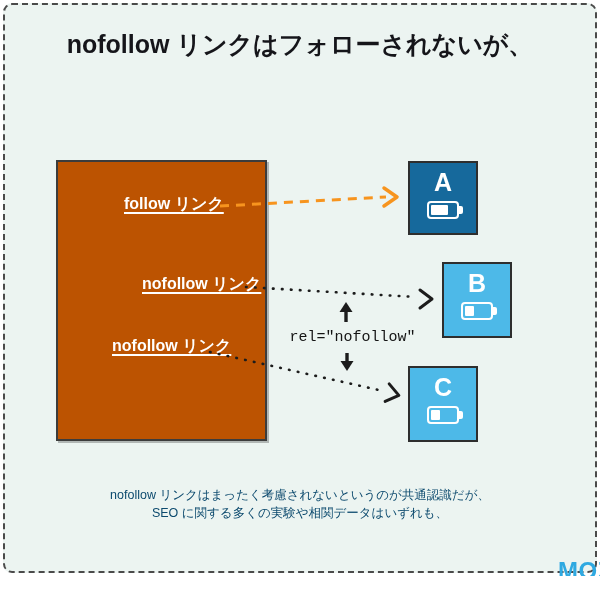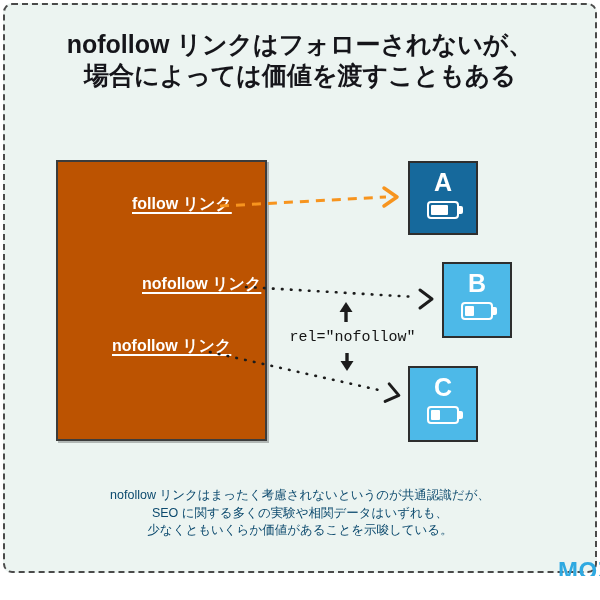--- a/index.html
+++ b/index.html
@@ -9,21 +9,21 @@
 
   .title { position:absolute; top:29px; left:0; right:0; text-align:center;
            font-size:25px; font-weight:bold; line-height:31px; color:#15151a; }
 
   .source-box { position:absolute; left:56px; top:160px; width:211px; height:281px;
                 box-sizing:border-box; border:2px solid #3c3c3c;
                 box-shadow:2px 2px 0 rgba(70,70,70,.35); }
   .link { position:absolute; color:#ffffff; font-weight:bold; font-size:16px;
           white-space:nowrap; text-decoration:underline; text-decoration-thickness:2px;
           text-underline-offset:3px; }
-  .link1 { left:74px; top:32px; }
+  .link1 { left:66px; top:32px; }
   .link2 { left:84px; top:112px; }
   .link3 { left:54px; top:174px; }
 
   .arrows { position:absolute; left:0; top:0; width:600px; height:600px; }
 
   .site { position:absolute; box-sizing:border-box; border:2px solid #2e2e2e;
           display:flex; flex-direction:column; align-items:center; }
   .site-a { left:408px; top:161px; width:70px; height:74px; }
   .site-b { left:442px; top:262px; width:70px; height:76px; }
   .site-c { left:408px; top:366px; width:70px; height:76px; }
@@ -45,21 +45,20 @@
          letter-spacing:0.5px;margin-left:36px; }
 </style>
 </head>
 <body>
 
 <div class="stage">
   <div class="frame"></div>
 
   <div class="title">
     <div>nofollow リンクはフォローされないが、</div>
-    <div>場合によっては価値を渡すこともある</div>
   </div>
 
   <div class="source-box" style="background-color: rgb(188, 83, 1);">
     <span class="link link1">follow リンク</span>
     <span class="link link2">nofollow リンク</span>
     <span class="link link3">nofollow リンク</span>
   </div>
 
   <svg class="arrows" viewBox="0 0 600 600" xmlns="http://www.w3.org/2000/svg">
     <g>
@@ -106,17 +105,16 @@
       <div class="bfill" style="width: 32%;"></div>
       <div class="bnub"></div>
     </div>
   </div>
 
   <div class="rel-code">rel="nofollow"</div>
 
   <div class="footnote">
     <div>nofollow リンクはまったく考慮されないというのが共通認識だが、</div>
     <div>SEO に関する多くの実験や相関データはいずれも、</div>
-    <div>少なくともいくらか価値があることを示唆している。</div>
   </div>
 
   <div class="moz" style="color: rgb(47, 169, 225);">MOZ</div>
 </div>
 
 </body></html>

